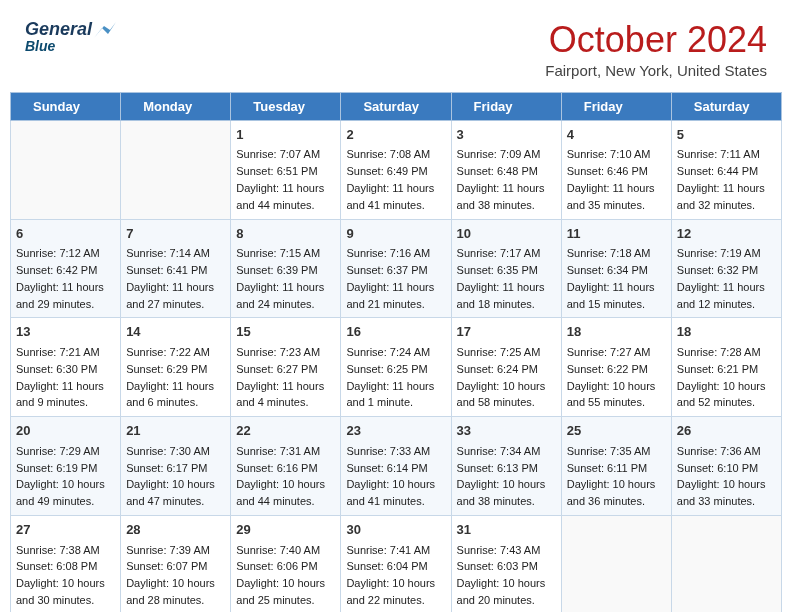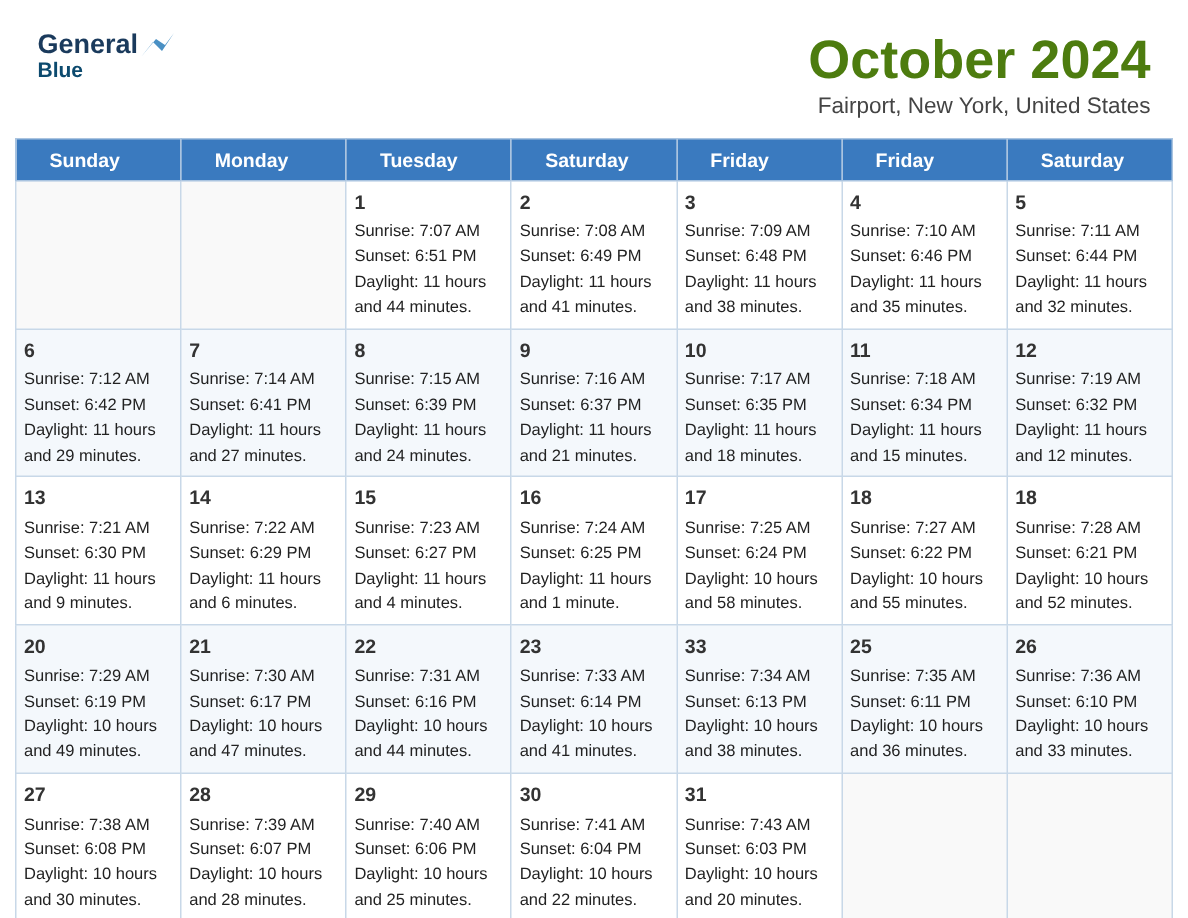--- a/index.html
+++ b/index.html
@@ -13,37 +13,38 @@
     .header {
       display: flex;
       justify-content: space-between;
       align-items: flex-start;
       padding: 10px 15px 5px 15px;
     }
     .logo {
       display: flex;
       flex-direction: column;
       align-items: flex-start;
+      font-style: italic;
     }
     .logo-text {
       font-size: 18px;
       font-weight: bold;
       color: #1a3a5c;
       line-height: 1.1;
     }
     .logo-text span {
       color: #4a90c4;
     }
     .title-block {
       text-align: right;
     }
     .month-title {
       font-size: 36px;
-      font-weight: bold;
-      color: #4d7c0f;
+      font-weight: normal;
+      color: #b91c1c;
       line-height: 1.1;
     }
     .location {
       font-size: 15px;
       color: #444;
       margin-top: 2px;
     }
     .calendar {
       width: 100%;
       border-collapse: collapse;

